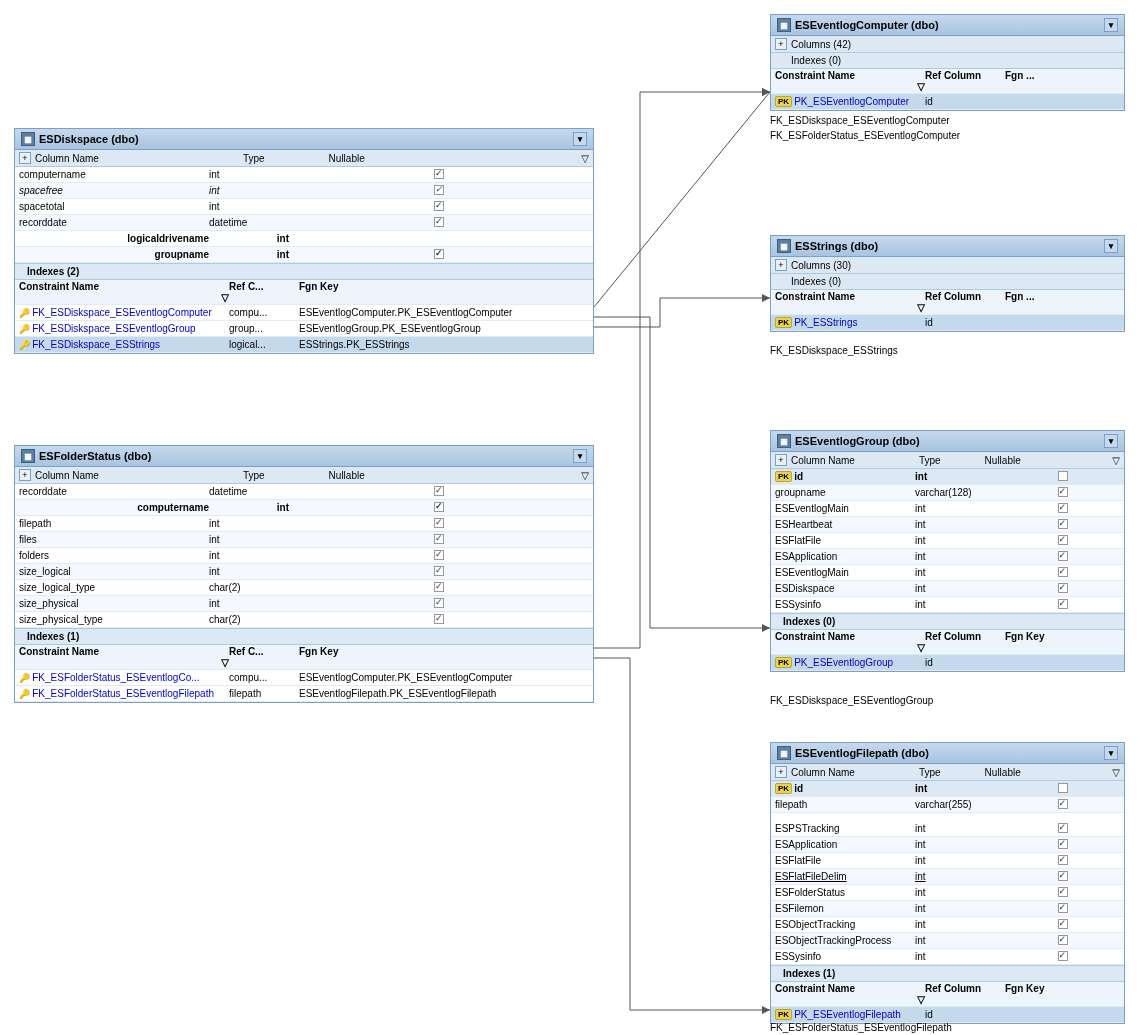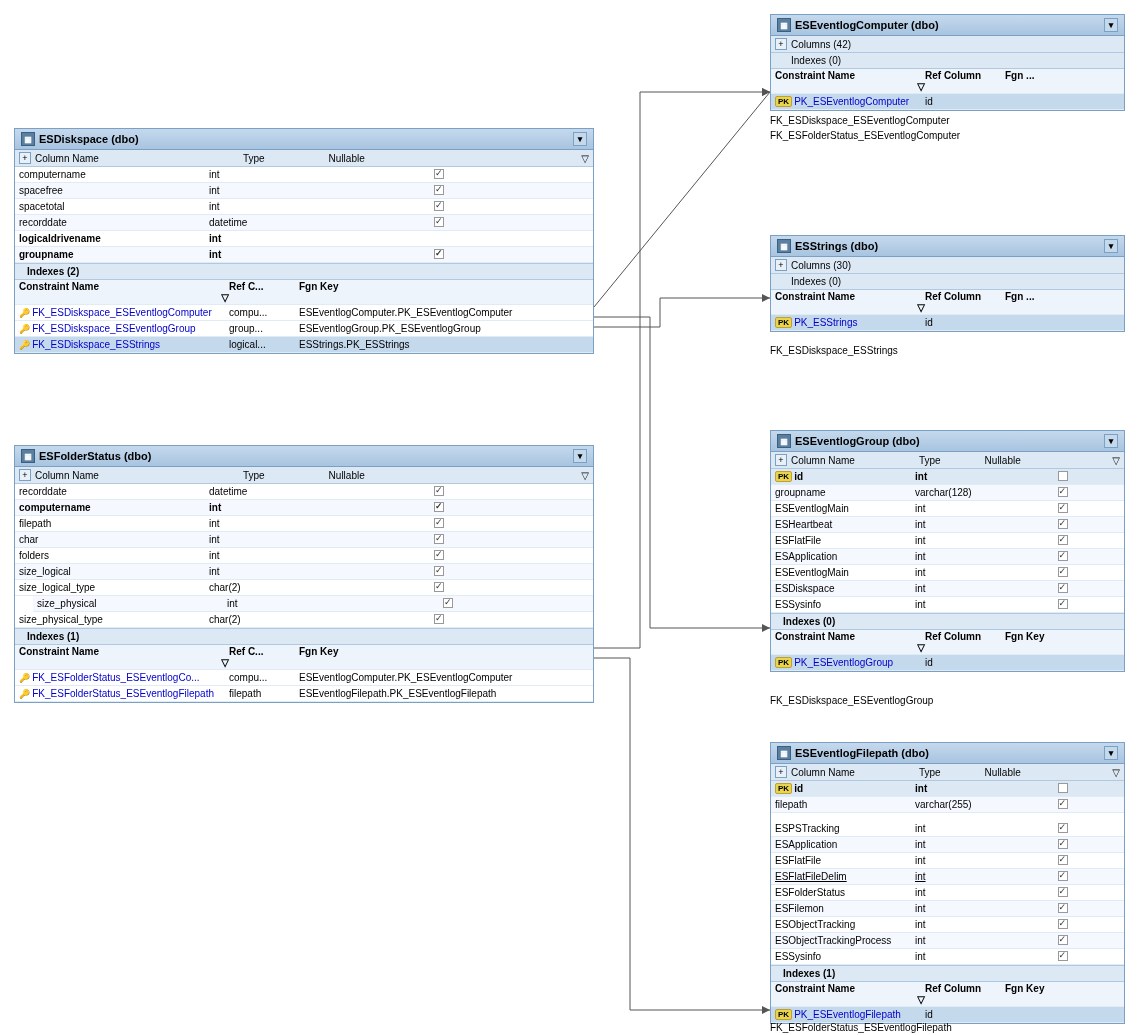--- a/index.html
+++ b/index.html
@@ -78,21 +78,21 @@
     }
     .data-row {
       border-bottom: 1px solid #e0ecf5;
       display: grid;
       padding: 1px 4px;
       font-size: 10px;
       align-items: center;
       min-height: 16px;
     }
     .data-row:nth-child(even) { background: #f5f9ff; }
-    .data-row.bold-row { font-weight: bold; }
+    .data-row.bold-row { font-weight: bold; text-align: right; }
     .data-row.primary-row {
       background: #dce9f5;
       font-weight: bold;
     }
     .checkbox {
       width: 10px;
       height: 10px;
       border: 1px solid #999;
       background: #fff;
       display: inline-block;
@@ -198,21 +198,21 @@
     <span style="margin-left:140px;">Type</span>
     <span style="margin-left:60px;">Nullable</span>
     <span style="margin-left:auto;">▽</span>
   </div>
 
   <div class="data-row" style="grid-template-columns: 190px 80px 1fr;">
     <span>computername</span>
     <span>int</span>
     <span style="text-align:center;"><span class="checkbox checked"></span></span>
   </div>
-  <div class="data-row" style="grid-template-columns: 190px 80px 1fr;">
+  <div class="data-row" style="grid-template-columns: 190px 80px 1fr; font-style: italic;">
     <span>spacefree</span>
     <span>int</span>
     <span style="text-align:center;"><span class="checkbox checked"></span></span>
   </div>
   <div class="data-row" style="grid-template-columns: 190px 80px 1fr;">
     <span>spacetotal</span>
     <span>int</span>
     <span style="text-align:center;"><span class="checkbox checked"></span></span>
   </div>
   <div class="data-row" style="grid-template-columns: 190px 80px 1fr;">
@@ -289,40 +289,40 @@
     <span>computername</span>
     <span>int</span>
     <span style="text-align:center;"><span class="checkbox checked"></span></span>
   </div>
   <div class="data-row" style="grid-template-columns: 190px 80px 1fr;">
     <span>filepath</span>
     <span>int</span>
     <span style="text-align:center;"><span class="checkbox checked"></span></span>
   </div>
   <div class="data-row" style="grid-template-columns: 190px 80px 1fr;">
-    <span>char</span>
+    <span>files</span>
     <span>int</span>
     <span style="text-align:center;"><span class="checkbox checked"></span></span>
   </div>
   <div class="data-row" style="grid-template-columns: 190px 80px 1fr;">
     <span>folders</span>
     <span>int</span>
     <span style="text-align:center;"><span class="checkbox checked"></span></span>
   </div>
   <div class="data-row" style="grid-template-columns: 190px 80px 1fr;">
     <span>size_logical</span>
     <span>int</span>
     <span style="text-align:center;"><span class="checkbox checked"></span></span>
   </div>
   <div class="data-row" style="grid-template-columns: 190px 80px 1fr;">
     <span>size_logical_type</span>
     <span>char(2)</span>
     <span style="text-align:center;"><span class="checkbox checked"></span></span>
   </div>
-  <div class="data-row" style="grid-template-columns: 190px 80px 1fr; margin-left: 18px;">
+  <div class="data-row" style="grid-template-columns: 190px 80px 1fr;">
     <span>size_physical</span>
     <span>int</span>
     <span style="text-align:center;"><span class="checkbox checked"></span></span>
   </div>
   <div class="data-row" style="grid-template-columns: 190px 80px 1fr;">
     <span>size_physical_type</span>
     <span>char(2)</span>
     <span style="text-align:center;"><span class="checkbox checked"></span></span>
   </div>
   <div class="separator-row">Indexes (1)</div>

